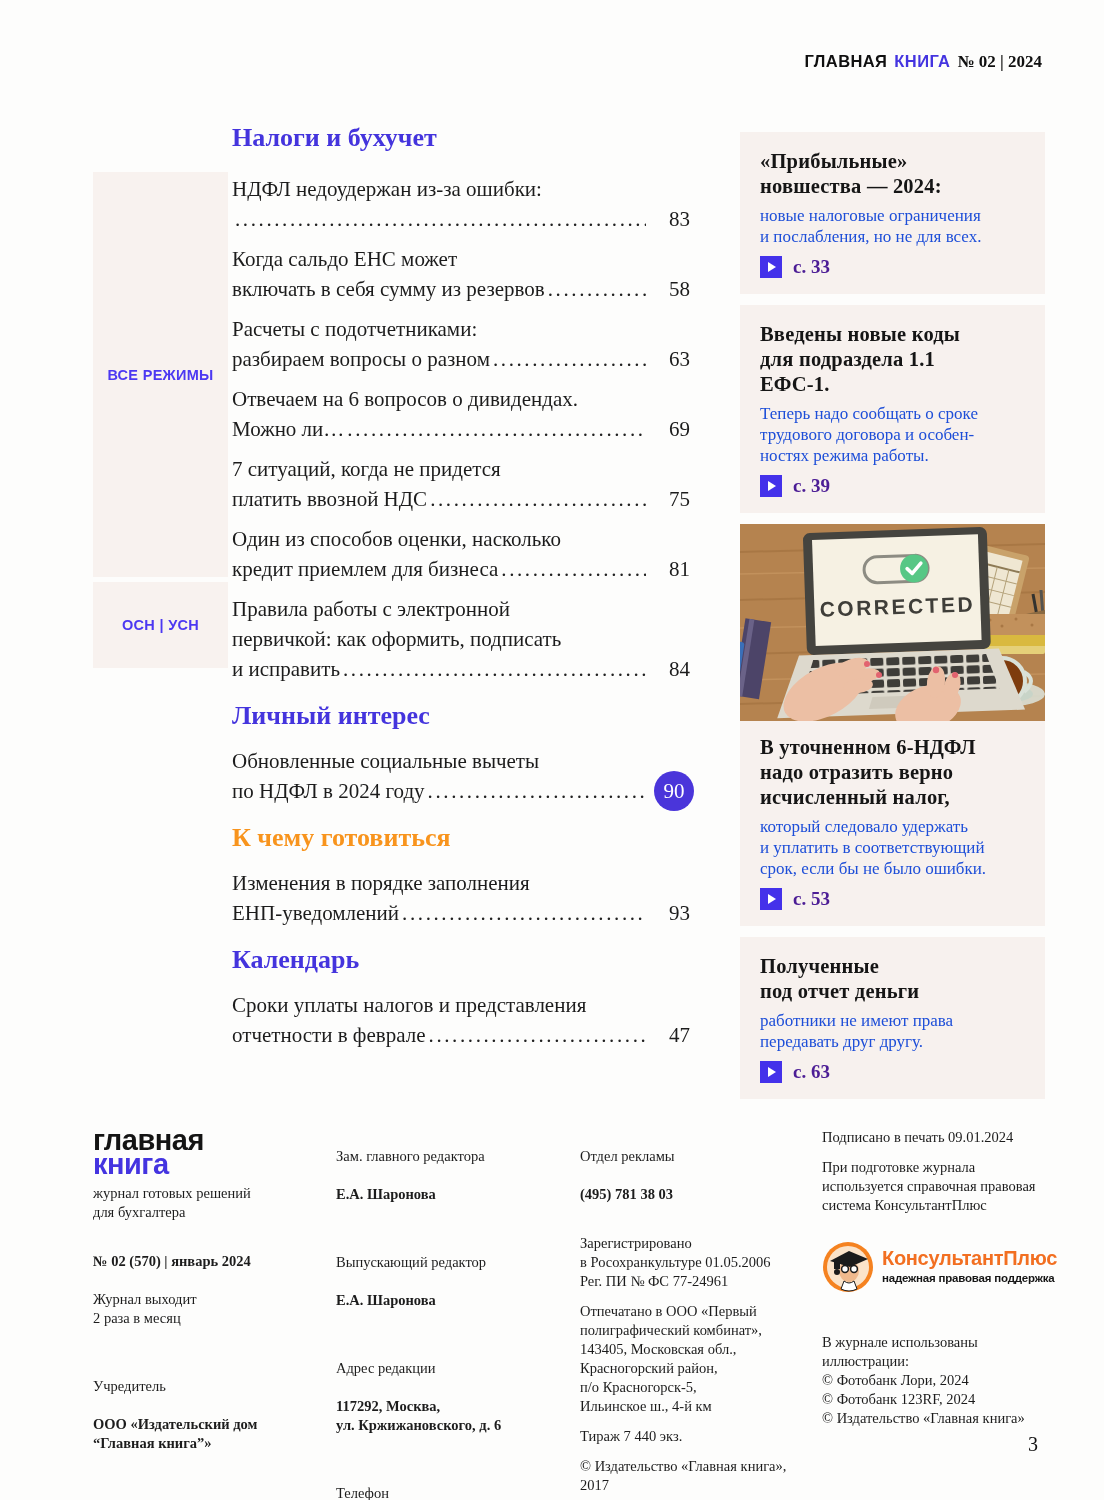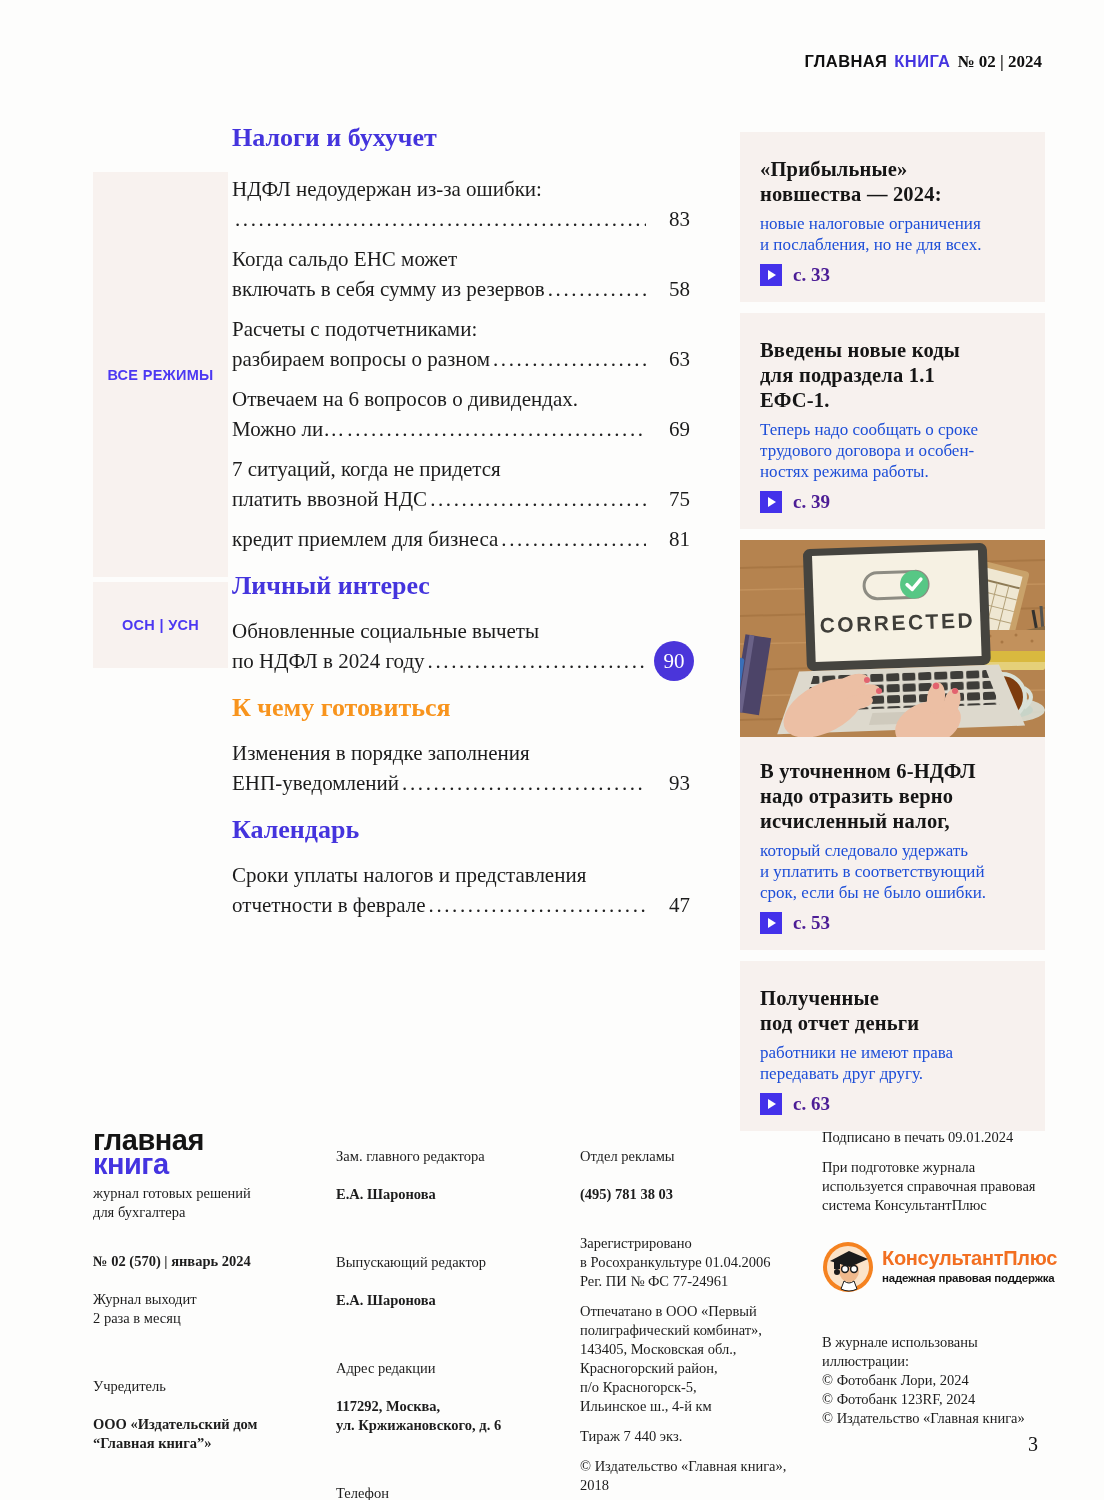--- a/index.html
+++ b/index.html
@@ -51,21 +51,21 @@
   .pnum{min-width:40px;text-align:right;}
   .pnum.circled{
     min-width:0;width:40px;height:40px;border-radius:50%;
     background:#4a35da;color:#fff;display:flex;align-items:center;justify-content:center;
     font-size:21px;align-self:center;margin:-14px -4px -14px 6px;text-align:center;
   }
 
   
   #rightcol{top:132px;left:740px;width:305px;display:flex;flex-direction:column;gap:11px;}
   .hbox{background:#f7f1ee;}
-  .hbox-pad{padding:17px 18px 16px 20px;margin-top:8px;}
+  .hbox-pad{padding:17px 18px 16px 20px;}
   .hbox h3{
     margin:0 0 6px 0;font-size:20.5px;line-height:25px;font-weight:700;color:#151515;
     white-space:pre-line;letter-spacing:.2px;
   }
   .hbox p{margin:0 0 9px 0;font-size:17px;line-height:21px;white-space:pre-line;color:#1d4ed8;}
   .ref{display:flex;align-items:center;gap:11px;}
   .refsq{
     width:22px;height:22px;background:#4431ea;display:flex;align-items:center;justify-content:center;
     flex:0 0 auto;
   }
@@ -163,27 +163,37 @@
     <div class="toc-item">
       <div class="pre">7 ситуаций, когда не придется</div>
       <div class="lastline">
           <span>платить ввозной НДС</span>
           <span class="dots"></span>
           <span class="pnum">75</span>
         </div>
     </div>
 
     <div class="toc-item">
+      <div class="pre">Один из способов оценки, насколько</div>
       <div class="lastline">
           <span>кредит приемлем для бизнеса</span>
           <span class="dots"></span>
           <span class="pnum">81</span>
         </div>
     </div>
 
+    <div class="toc-item">
+      <div class="pre">Правила работы с электронной
+первичкой: как оформить, подписать</div>
+      <div class="lastline">
+          <span>и исправить</span>
+          <span class="dots"></span>
+          <span class="pnum">84</span>
+        </div>
+    </div>
 
     <h2 class="toc-h">Личный интерес</h2>
 
     <div class="toc-item">
       <div class="pre">Обновленные социальные вычеты</div>
       <div class="lastline">
           <span>по НДФЛ в 2024 году</span>
           <span class="dots"></span>
           <span class="pnum circled">90</span>
         </div>
@@ -437,31 +447,31 @@
       </div>
 
     </div>
 
     <div>
       <div class="fblock">
         <div class="flabel">Отдел рекламы</div>
         <div class="fval">(495) 781 38 03</div>
       </div>
       <div class="fblock flabel">Зарегистрировано
-в Росохранкультуре 01.04.2006
+в Росохранкультуре 01.05.2006
 Рег. ПИ № ФС 77-24961</div>
       <div class="fblock flabel">Отпечатано в ООО «Первый
 полиграфический комбинат»,
 143405, Московская обл.,
 Красногорский район,
 п/о Красногорск-5,
 Ильинское ш., 4-й км</div>
       <div class="fblock flabel">Тираж 7 440 экз.</div>
       <div class="fblock flabel">© Издательство «Главная книга»,
-2018</div>
+2017</div>
     </div>
 
     <div>
       <div class="fblock flabel">Подписано в печать 09.01.2024</div>
       <div class="fblock flabel">При подготовке журнала
 используется справочная правовая
 система КонсультантПлюс</div>
 
       <div class="cplus">
         <svg width="52" height="52" viewBox="0 0 52 52">

